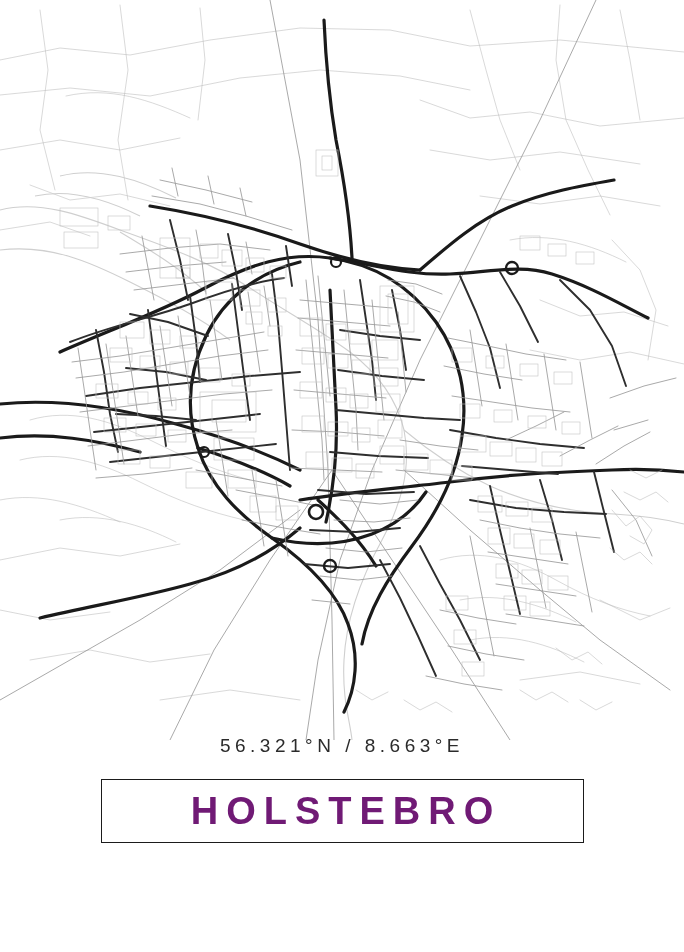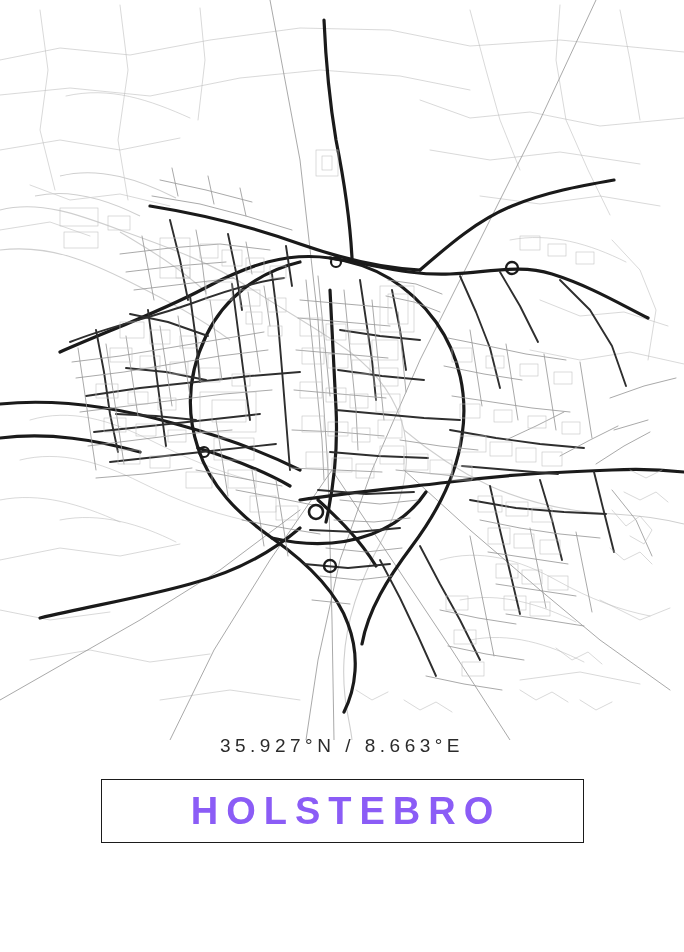--- a/index.html
+++ b/index.html
@@ -54,21 +54,21 @@
     border: 1.4px solid #1b1b1b;
     display: flex;
     align-items: center;
     justify-content: center;
     box-sizing: border-box;
   }
   .city-title {
     font-size: 38px;
     font-weight: bold;
     letter-spacing: 8px;
-    color: #8b5cf6;
+    color: #701a75;
     font-family: "Liberation Sans", sans-serif;
     line-height: 1;
     padding-left: 8px;
   }
   
   .road-major { fill: none; stroke: #1a1a1a; stroke-width: 3.2; stroke-linecap: round; stroke-linejoin: round; }
   .road-mid   { fill: none; stroke: #2e2e2e; stroke-width: 1.9; stroke-linecap: round; stroke-linejoin: round; }
   .road-minor { fill: none; stroke: #9a9a9a; stroke-width: 0.85; stroke-linecap: round; stroke-linejoin: round; }
   .road-tiny  { fill: none; stroke: #b9b9b9; stroke-width: 0.55; stroke-linecap: round; stroke-linejoin: round; }
   .water      { fill: none; stroke: #cfcfcf; stroke-width: 1.1; }
@@ -395,19 +395,19 @@
         <circle cx="316" cy="512" r="7" fill="none" stroke="#1a1a1a" stroke-width="2.6"></circle>
         <circle cx="330" cy="566" r="6" fill="none" stroke="#1a1a1a" stroke-width="2.4"></circle>
         <circle cx="204" cy="452" r="5" fill="none" stroke="#1a1a1a" stroke-width="2.2"></circle>
         <circle cx="336" cy="262" r="5" fill="none" stroke="#1a1a1a" stroke-width="2.2"></circle>
       </g>
 
     </svg>
   </div>
 
   <div class="caption-block">
-    <div class="coords">35.927°N / 8.663°E</div>
+    <div class="coords">56.321°N / 8.663°E</div>
     <div class="title-box">
       <div class="city-title">HOLSTEBRO</div>
     </div>
   </div>
 
 </div>
 
 </body></html>

